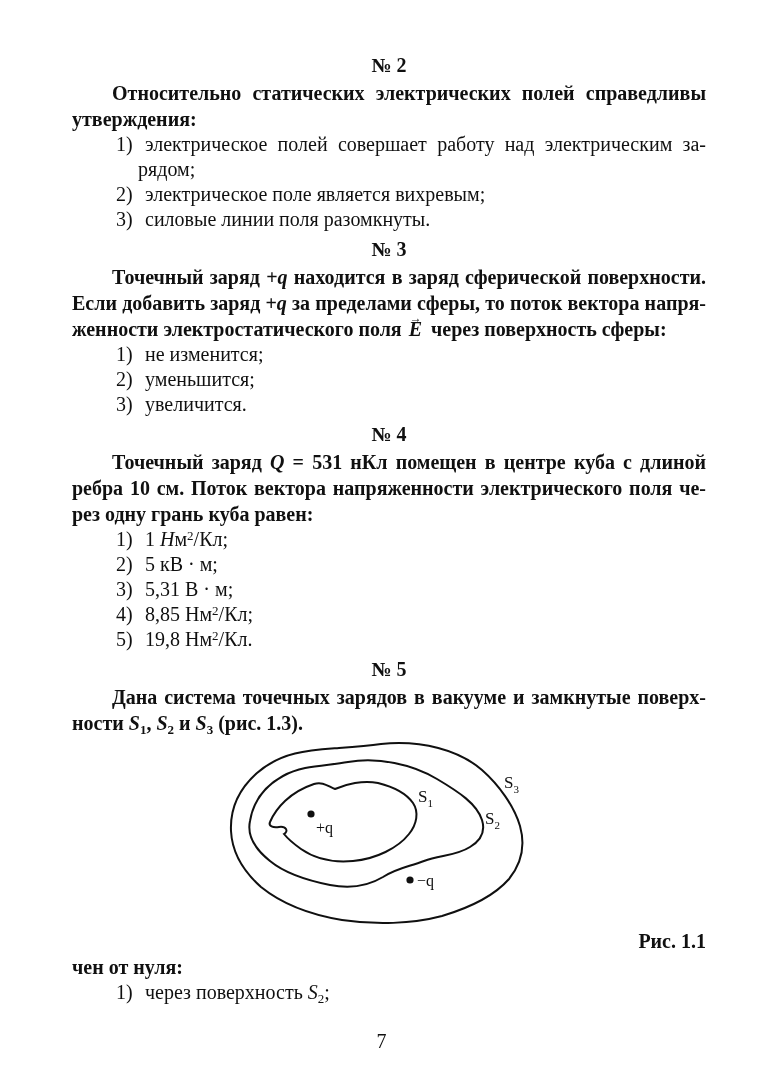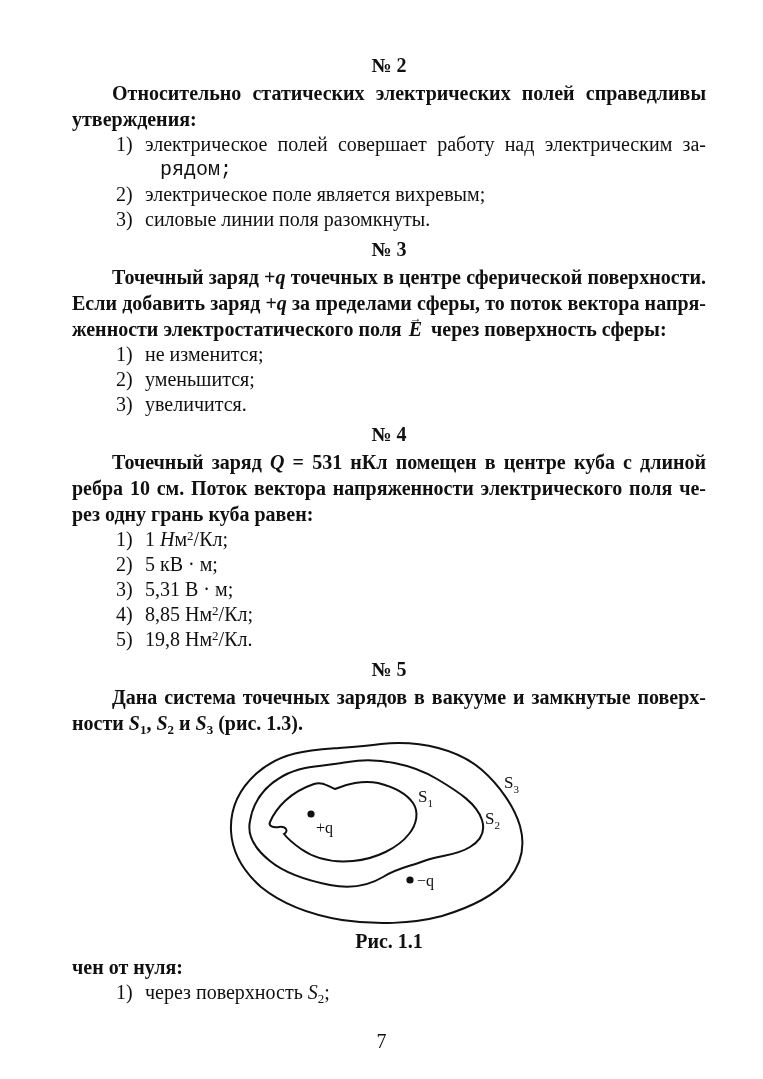--- a/index.html
+++ b/index.html
@@ -8,31 +8,31 @@
     font-family:"Liberation Serif","DejaVu Serif",serif;color:#101010;font-size:20px;
   }
   .content{position:absolute;left:72px;top:52px;width:634px;}
   .h{font-weight:bold;text-align:center;line-height:26px;margin:4px 0 2px;}
   .sec.first .h{margin-top:0;}
   .pl{line-height:26px;text-align:justify;font-weight:bold;}
   .pl.j{text-align-last:justify;}
   .pl.first{text-indent:40px;}
   .iline{line-height:25px;margin-left:44px;text-align:justify;}
   .iline.j{text-align-last:justify;}
-  .iline.cont{margin-left:88px;font-family:Liberation Mono, monospace;}
+  .iline.cont{margin-left:66px;}
   .marker{display:inline-block;width:29px;}
   .it{font-style:italic;}
   sup,sub{font-size:13px;line-height:0;}
   sup{vertical-align:6px;}
   sub{vertical-align:-4px;}
   .vec{position:relative;display:inline-block;font-style:italic;margin:0 4px 0 2px;}
   .vec .arr{position:absolute;left:1px;top:-11px;font-size:12px;font-style:normal;letter-spacing:-1px;}
   .fig{margin-top:2px;}
   .fig svg{display:block;margin-left:154px;}
-  .figcap{font-weight:bold;text-align:center;line-height:26px;margin-top:2px;}
+  .figcap{font-weight:bold;text-align:right;line-height:26px;margin-top:2px;}
   .pagenum{position:absolute;top:1028px;left:0;width:100%;text-align:center;line-height:26px;}
   .fig svg text{font-family:"Liberation Serif","DejaVu Serif",serif;fill:#101010;}
 </style>
 </head>
 <body>
 
 <div class="page">
   <div class="content">
 
     <div class="sec first">
@@ -46,21 +46,21 @@
       <div class="item">
         <div class="iline"><span class="marker">2)</span><span><span>электрическое поле является вихревым;</span></span></div>
       </div>
       <div class="item">
         <div class="iline"><span class="marker">3)</span><span><span>силовые линии поля разомкнуты.</span></span></div>
       </div>
     </div>
 
     <div class="sec">
       <div class="h">№ 3</div>
-      <div class="pl first j"><span>Точечный заряд +</span><span class="it">q</span><span> точечных в центре сферической поверхности.</span></div>
+      <div class="pl first j"><span>Точечный заряд +</span><span class="it">q</span><span> находится в заряд сферической поверхности.</span></div>
       <div class="pl j"><span>Если добавить заряд +</span><span class="it">q</span><span> за пределами сферы, то поток вектора напря-</span></div>
       <div class="pl"><span>женности электростатического поля </span><span class="it vec"><span class="arr">→</span>E</span><span> через поверхность сферы:</span></div>
       <div class="item">
         <div class="iline"><span class="marker">1)</span><span><span>не изменится;</span></span></div>
       </div>
       <div class="item">
         <div class="iline"><span class="marker">2)</span><span><span>уменьшится;</span></span></div>
       </div>
       <div class="item">
         <div class="iline"><span class="marker">3)</span><span><span>увеличится.</span></span></div>

